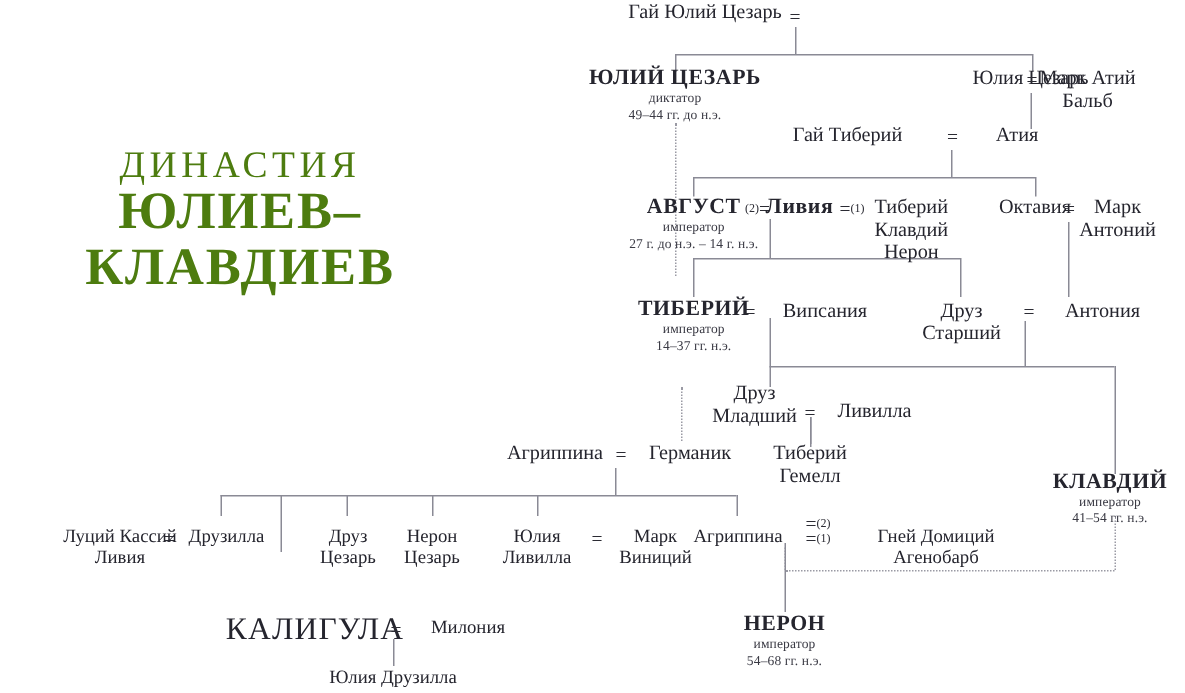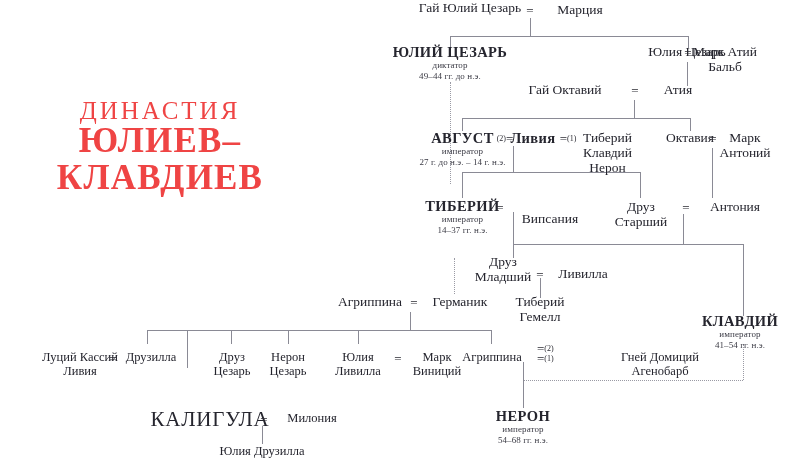--- a/index.html
+++ b/index.html
@@ -2,21 +2,21 @@
 <html><head>
 <meta charset="utf-8">
 <style>
   html,body{margin:0;padding:0;background:#ffffff;}
   body{width:790px;height:462px;position:relative;overflow:hidden;
        font-family:"Liberation Serif","DejaVu Serif",serif;color:#2b2b33;}
 
   .stage{position:absolute;left:0;top:0;width:790px;height:462px;}
 
   
-  .title{position:absolute;text-align:center;color:#ef4444;}
+  .title{position:absolute;text-align:center;color:#4d7c0f;}
   .title .l1{font-size:25px;letter-spacing:3.0px;line-height:1;}
   .title .l2{font-size:35px;font-weight:bold;letter-spacing:1.2px;line-height:1.05;}
 
   
   .node{position:absolute;text-align:center;white-space:nowrap;}
   .nm{font-size:13.5px;line-height:1.12;color:#25252e;}
   .nm.emp{font-weight:bold;font-size:14.5px;letter-spacing:.4px;}
   .nm.big{font-weight:normal;font-size:21px;letter-spacing:.8px;}
   .nm.sm{font-size:12.5px;}
   .sub{font-size:9px;line-height:1.25;color:#3a3a44;letter-spacing:.1px;}
@@ -96,43 +96,40 @@
   <div class="vline" style="left:523px;top:362px;height:46px;"></div>
 
   <div class="vline" style="left:540px;top:278px;height:18px;"></div>
 
   <div class="node" style="left:380px;top:0;width:180px;">
     <div class="nm">Гай Юлий Цезарь</div>
   </div>
   <div class="eq" style="left:521px;top:3px;width:18px;">
     <span>=</span>
   </div>
-  <div class="node" style="left:500px;top:2px;width:160px;">
-    <div class="nm">Марция</div>
-  </div>
 
   <div class="node" style="left:370px;top:44px;width:160px;">
     <div class="nm emp">ЮЛИЙ ЦЕЗАРЬ</div>
     <div class="sub">диктатор</div>
     <div class="sub yr">49–44 гг. до н.э.</div>
   </div>
 
   <div class="node" style="left:607px;top:44px;width:160px;">
     <div class="nm">Юлия Цезарь</div>
   </div>
   <div class="eq" style="left:679px;top:45px;width:18px;">
     <span>=</span>
   </div>
   <div class="node" style="left:660px;top:44px;width:130px;">
     <div class="nm">Марк Атий</div>
     <div class="nm">Бальб</div>
   </div>
 
   <div class="node" style="left:485px;top:82px;width:160px;">
-    <div class="nm">Гай Октавий</div>
+    <div class="nm">Гай Тиберий</div>
   </div>
   <div class="eq" style="left:626px;top:83px;width:18px;">
     <span>=</span>
   </div>
   <div class="node" style="left:608px;top:82px;width:140px;">
     <div class="nm">Атия</div>
   </div>
 
   <div class="node" style="left:390px;top:130px;width:145px;">
     <div class="nm emp">АВГУСТ</div>
@@ -166,21 +163,21 @@
   </div>
 
   <div class="node" style="left:395px;top:198px;width:135px;">
     <div class="nm emp">ТИБЕРИЙ</div>
     <div class="sub">император</div>
     <div class="sub yr">14–37 гг. н.э.</div>
   </div>
   <div class="eq" style="left:491px;top:200px;width:18px;">
     <span>=</span>
   </div>
-  <div class="node" style="left:480px;top:199px;width:140px;margin-top:12px;">
+  <div class="node" style="left:480px;top:199px;width:140px;">
     <div class="nm">Випсания</div>
   </div>
 
   <div class="node" style="left:598px;top:199px;width:86px;">
     <div class="nm">Друз</div>
     <div class="nm">Старший</div>
   </div>
   <div class="eq" style="left:677px;top:200px;width:18px;">
     <span>=</span>
   </div>
@@ -255,21 +252,21 @@
 
   <div class="node" style="left:450px;top:350px;width:84px;">
     <div class="nm sm">Агриппина</div>
   </div>
   <div class="eq" style="left:537px;top:341px;width:34px;text-align:left;">
     <span>=</span><span class="ord">(2)</span>
   </div>
   <div class="eq" style="left:537px;top:351px;width:34px;text-align:left;">
     <span>=</span><span class="ord">(1)</span>
   </div>
-  <div class="node" style="left:600px;top:350px;width:120px;">
+  <div class="node" style="left:564px;top:350px;width:120px;">
     <div class="nm sm">Гней Домиций</div>
     <div class="nm sm">Агенобарб</div>
   </div>
 
   <div class="node" style="left:130px;top:408px;width:160px;">
     <div class="nm big">КАЛИГУЛА</div>
   </div>
   <div class="eq" style="left:255px;top:412px;width:18px;">
     <span>=</span>
   </div>

